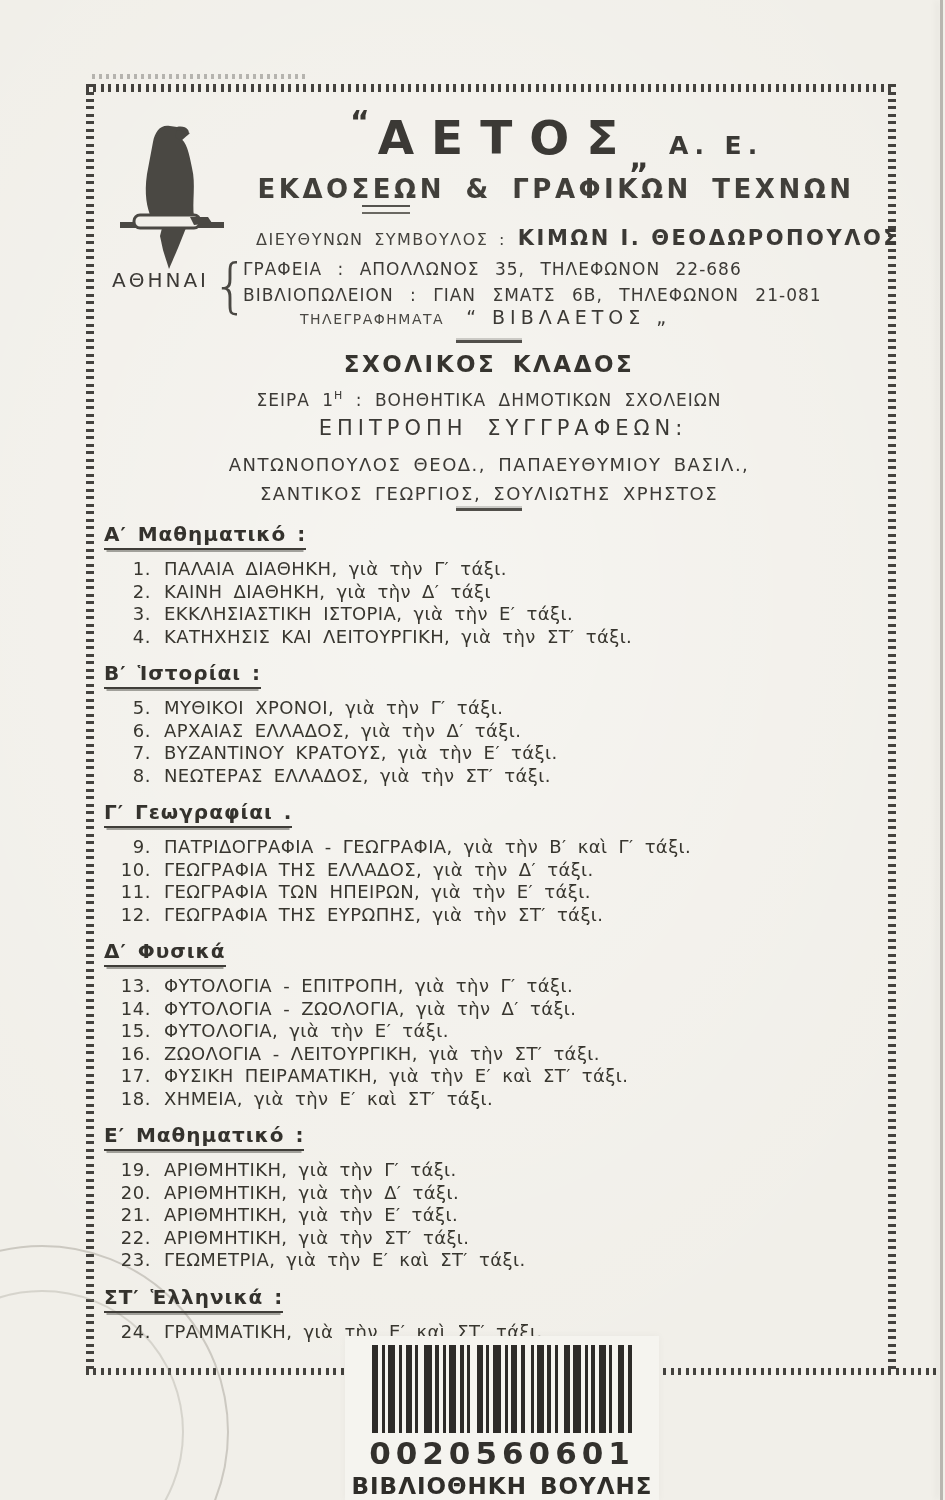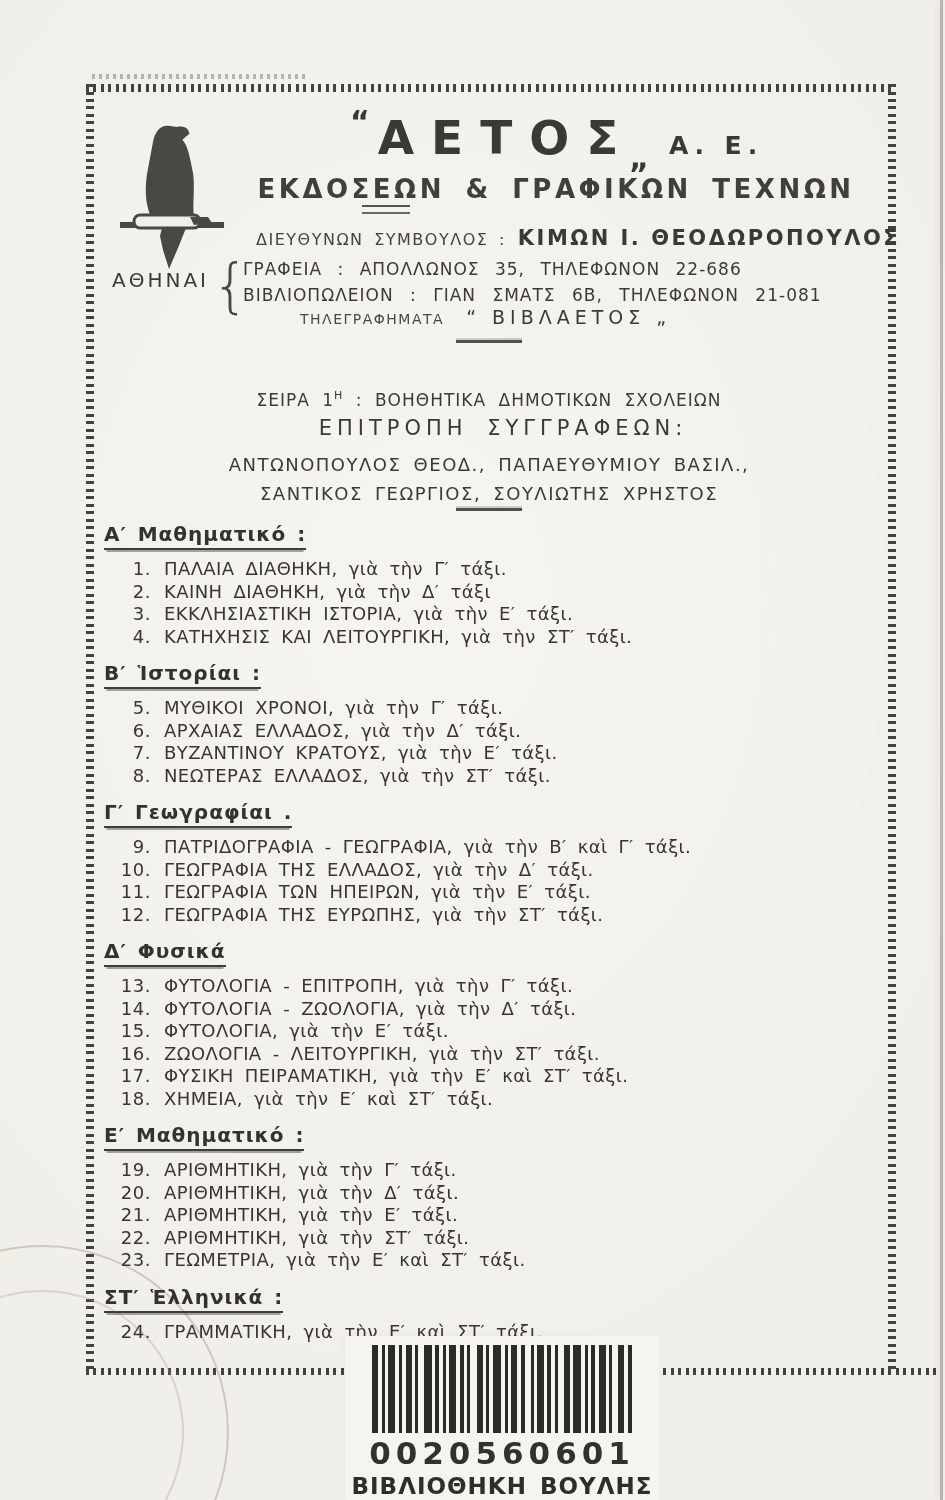--- a/index.html
+++ b/index.html
@@ -119,20 +119,21 @@
     <div class="l1">ΓΡΑΦΕΙΑ : ΑΠΟΛΛΩΝΟΣ 35, ΤΗΛΕΦΩΝΟΝ 22-686</div>
     <div class="l2">ΒΙΒΛΙΟΠΩΛΕΙΟΝ : ΓΙΑΝ ΣΜΑΤΣ 6Β, ΤΗΛΕΦΩΝΟΝ 21-081</div>
   </div>
 
   <div class="telegrams">
     <span class="lbl">ΤΗΛΕΓΡΑΦΗΜΑΤΑ</span><span class="val">“ ΒΙΒΛΑΕΤΟΣ „</span>
   </div>
 
   <div class="hrule rule1"></div>
 
+  <div class="branch-title">ΣΧΟΛΙΚΟΣ ΚΛΑΔΟΣ</div>
 
   <div class="series">
     <span>ΣΕΙΡΑ 1</span><sup>Η</sup><span> :  ΒΟΗΘΗΤΙΚΑ ΔΗΜΟΤΙΚΩΝ ΣΧΟΛΕΙΩΝ</span>
   </div>
 
   <div class="committee-title">ΕΠΙΤΡΟΠΗ ΣΥΓΓΡΑΦΕΩΝ:</div>
   <div class="committee-1">ΑΝΤΩΝΟΠΟΥΛΟΣ ΘΕΟΔ., ΠΑΠΑΕΥΘΥΜΙΟΥ ΒΑΣΙΛ.,</div>
   <div class="committee-2">ΣΑΝΤΙΚΟΣ ΓΕΩΡΓΙΟΣ, ΣΟΥΛΙΩΤΗΣ ΧΡΗΣΤΟΣ</div>
 
   <div class="hrule rule2"></div>

